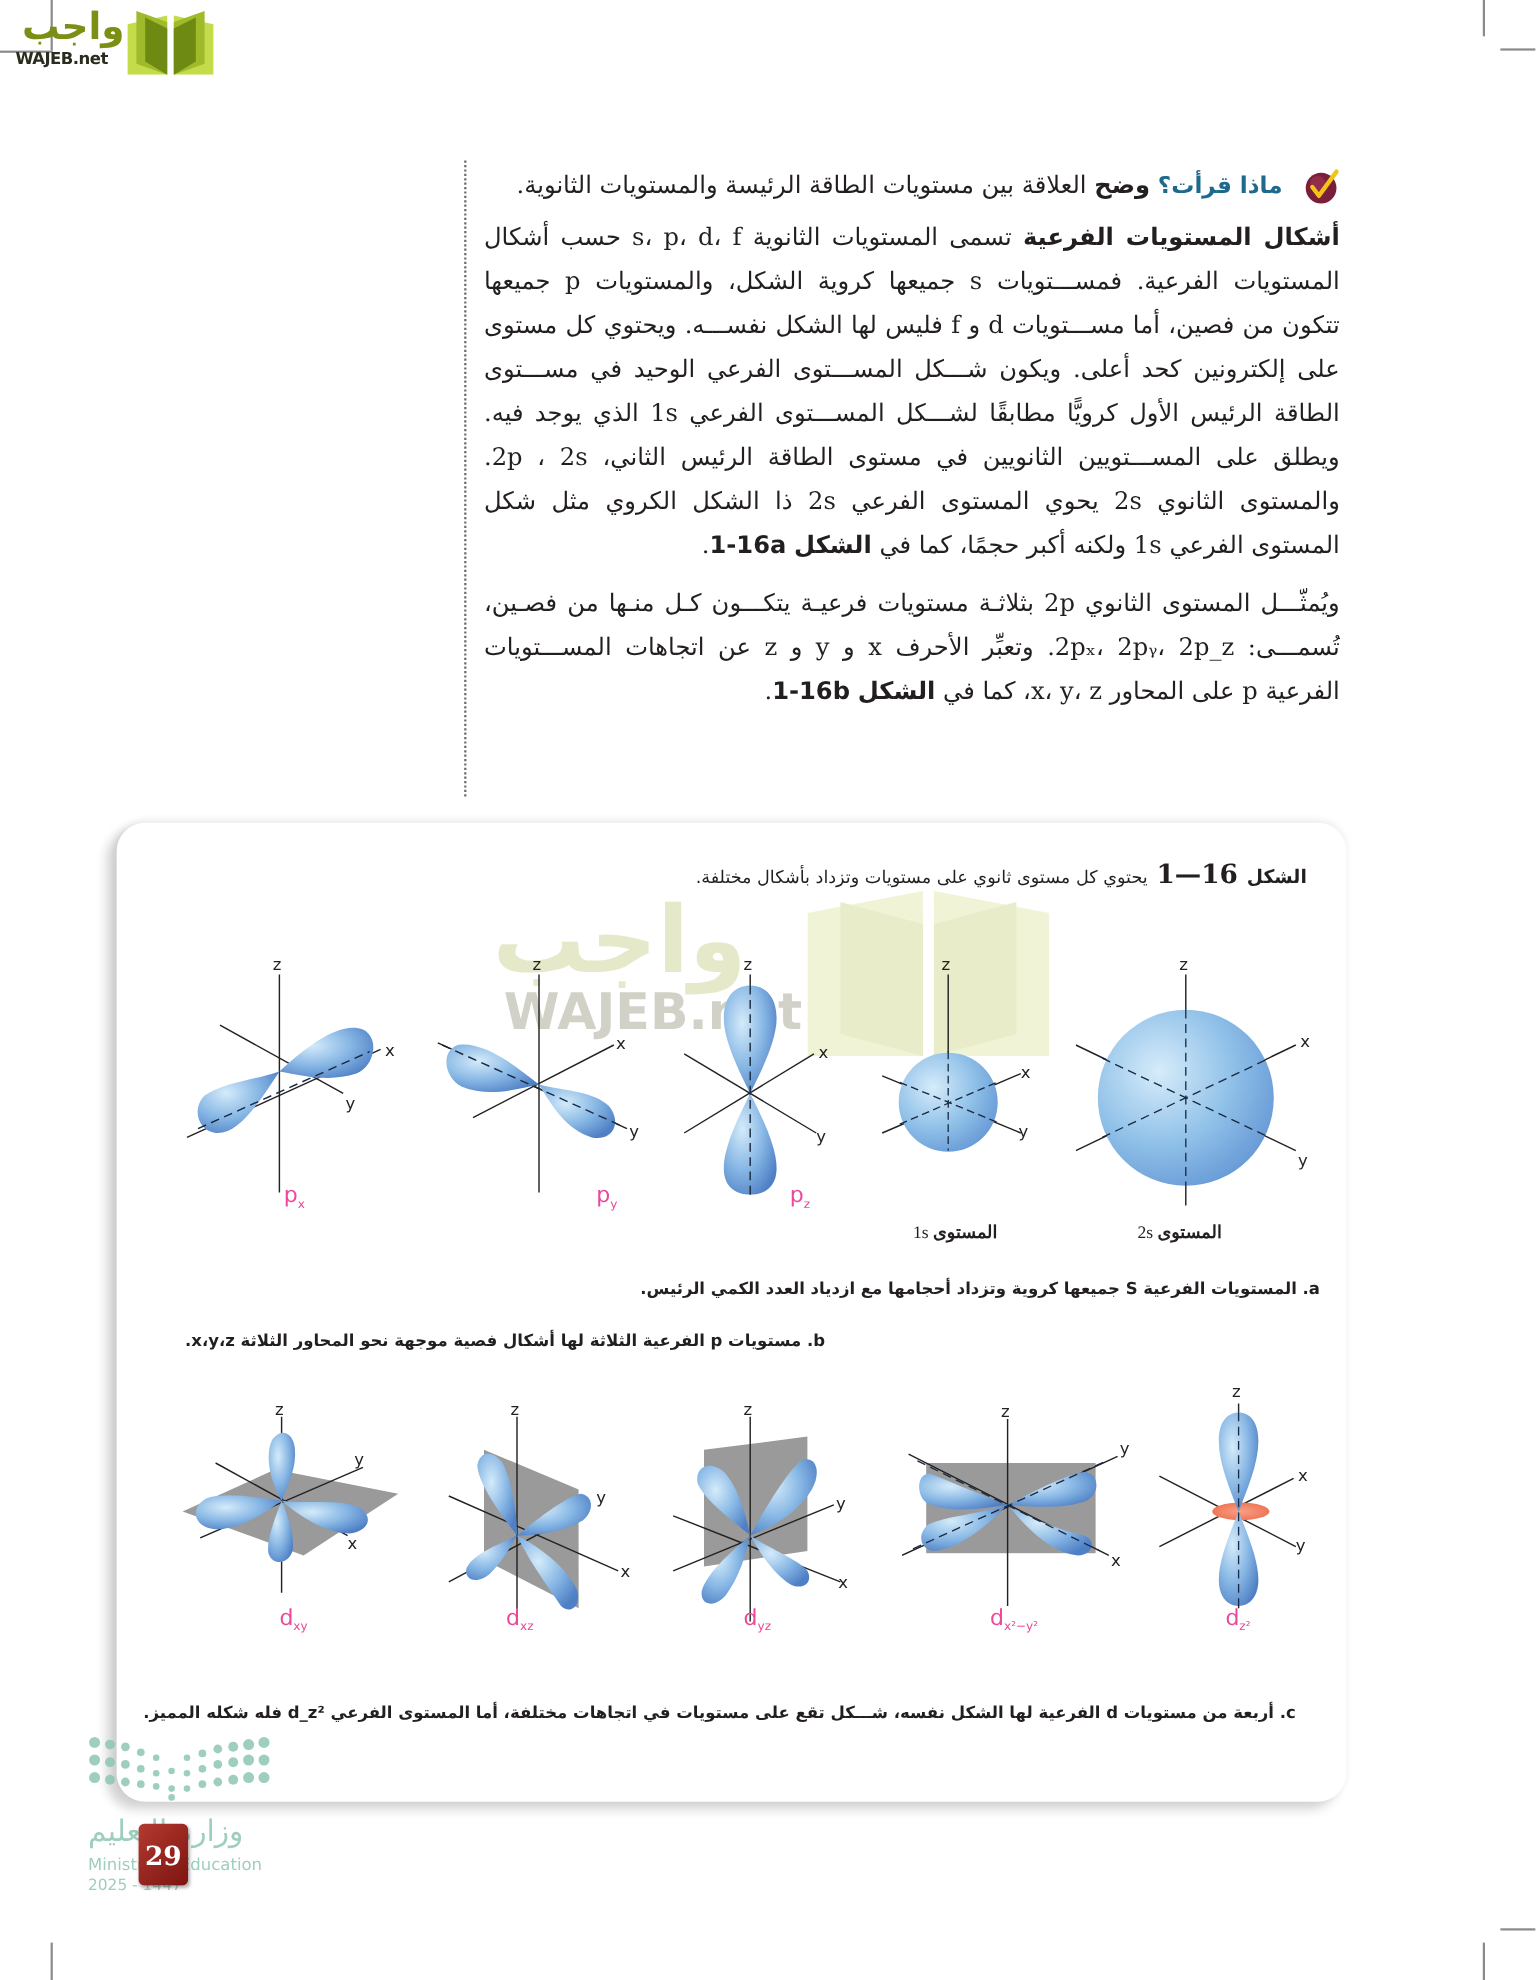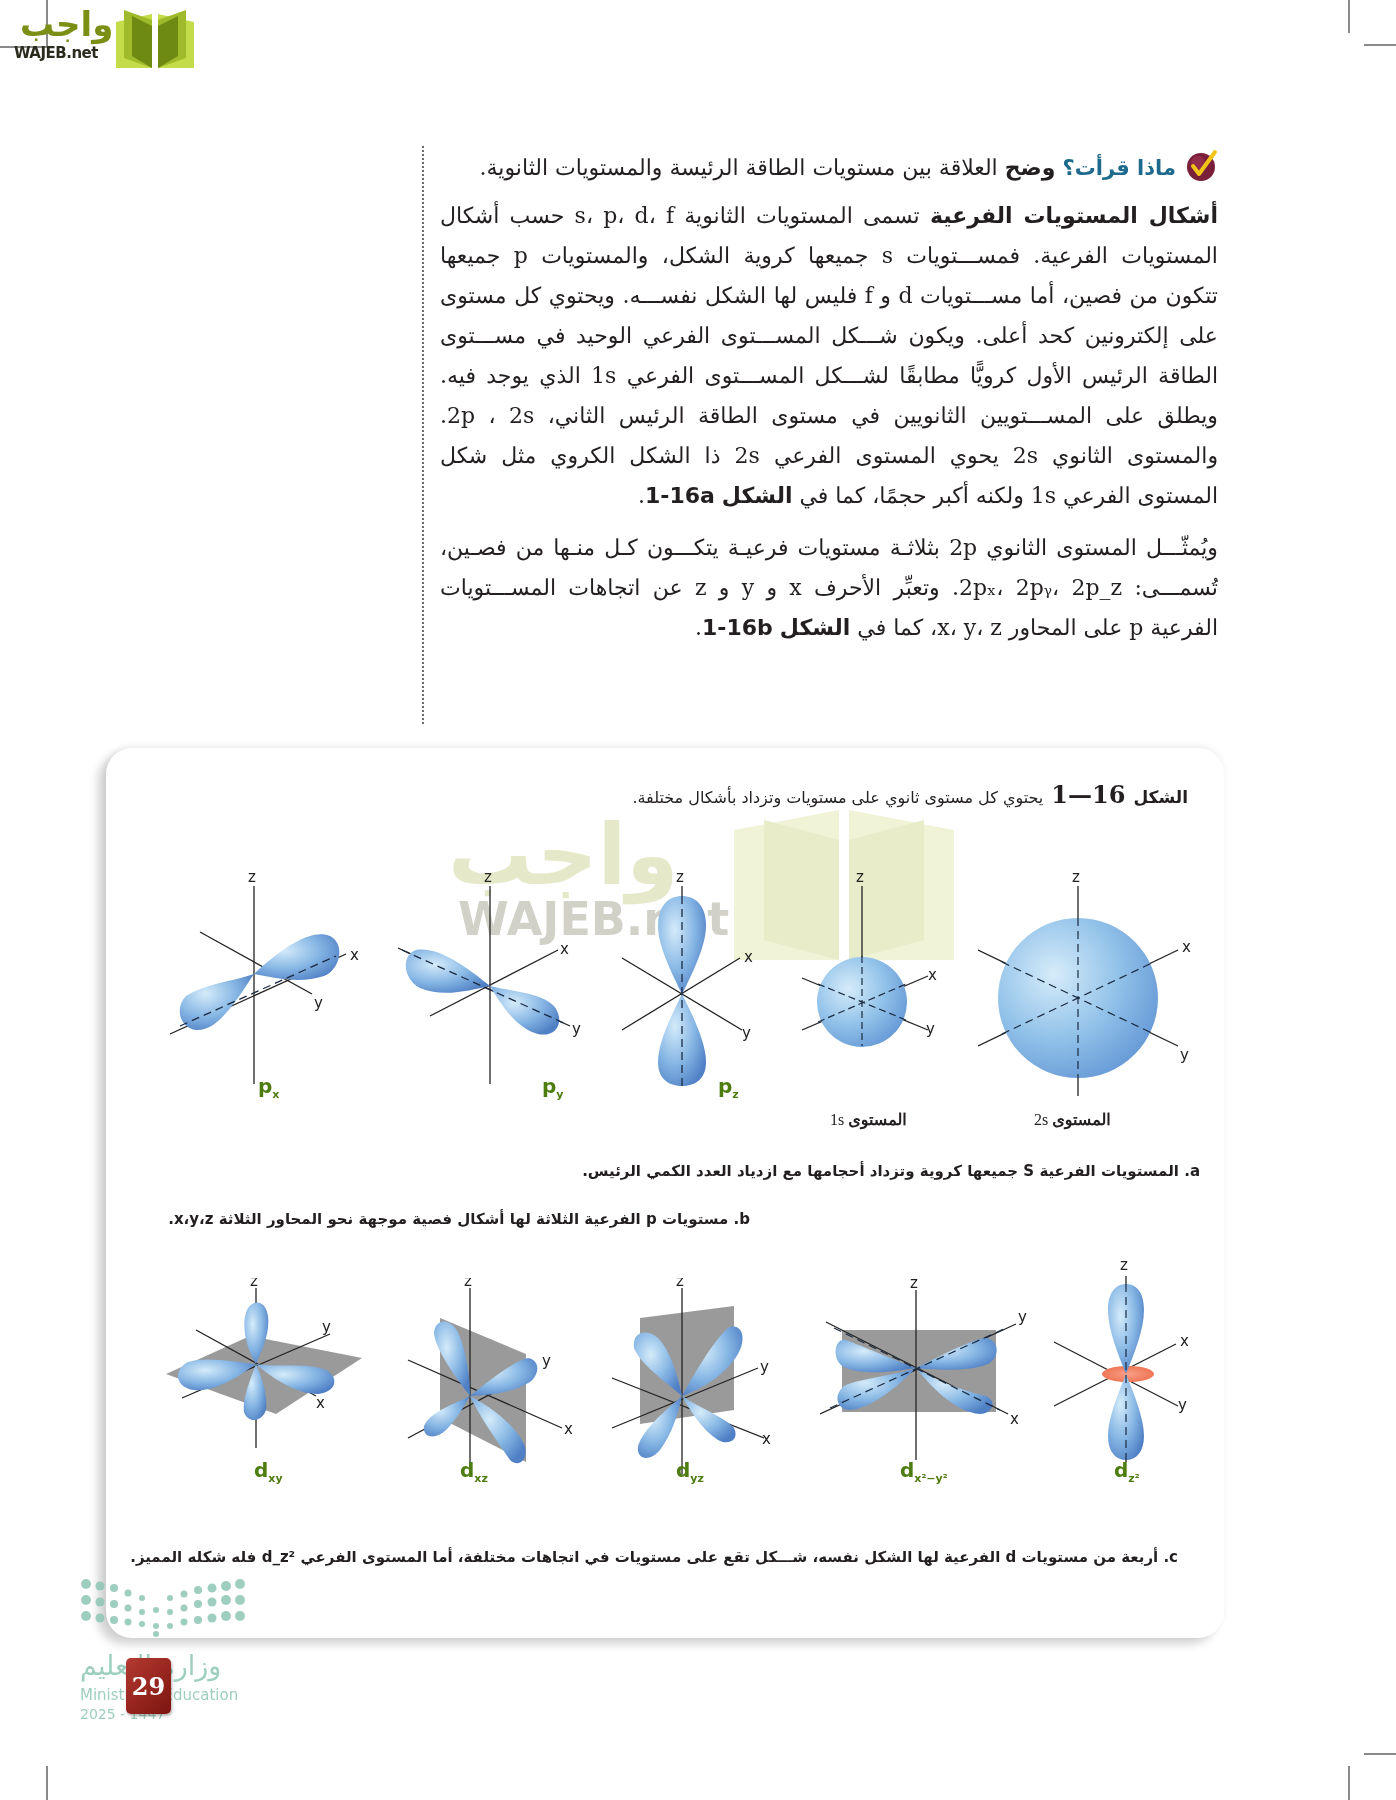--- a/index.html
+++ b/index.html
@@ -8,41 +8,41 @@
     .crop { position: absolute; background: #8a8a8a; }
     .logo { position: absolute; left: 8px; top: 4px; width: 180px; height: 66px; }
     .logo-ar { position: absolute; left: 12px; top: 0px; font-family: "DejaVu Sans", sans-serif; font-weight: bold; font-size: 34px; color: #7a8f14; line-height: 40px; }
     .logo-en { position: absolute; left: 6px; top: 40px; font-family: "DejaVu Sans", sans-serif; font-weight: bold; font-size: 15px; color: #2b2b1e; letter-spacing: -0.5px; }
     .logo-book { position: absolute; left: 106px; top: 2px; width: 82px; height: 62px; }
 
     .dotted-rule { position: absolute; left: 422px; top: 146px; height: 578px; border-left: 2px dotted #6a6a6a; }
 
     .text-col { position: absolute; left: 440px; top: 148px; width: 778px; direction: rtl; text-align: justify; font-size: 22px; line-height: 40px; font-family: "DejaVu Serif", serif; }
     .text-col p { margin: 0; }
-    .wyr { display: flex; align-items: flex-start; gap: 8px; direction: rtl; }
+    .wyr { display: flex; align-items: center; gap: 18px; direction: rtl; }
     .check { width: 34px; height: 34px; flex: 0 0 34px; }
     .wyr-label { color: #1d6a8c; font-family: "DejaVu Sans", sans-serif; font-weight: bold; font-size: 21px; }
     .bold { font-weight: bold; font-family: "DejaVu Sans", sans-serif; }
     .para1 { margin-top: 8px !important; }
     .para2 { margin-top: 12px !important; }
     .wyr2 { margin-top: 14px; }
 
     .figure-box { position: absolute; left: 106px; top: 748px; width: 1118px; height: 890px; background: #fff; border-radius: 26px; box-shadow: -8px 6px 10px rgba(0,0,0,0.18), 0 -3px 6px rgba(0,0,0,0.06); }
     .fig-title { position: absolute; right: 36px; top: 32px; direction: rtl; font-family: "DejaVu Sans", sans-serif; font-size: 16px; white-space: nowrap; }
     .fig-title .lbl { font-weight: bold; font-size: 17px; }
     .fig-title .num { font-family: "DejaVu Serif", serif; font-weight: bold; font-size: 24px; margin: 0 8px; }
 
     .watermark { position: absolute; left: 342px; top: 62px; width: 500px; height: 150px; opacity: 0.45; pointer-events: none; }
     .wm-ar { position: absolute; left: 0; top: 0; font-family: "DejaVu Sans", sans-serif; font-weight: bold; font-size: 84px; color: #c9cf8a; line-height: 90px; }
     .wm-en { position: absolute; left: 10px; top: 82px; font-family: "DejaVu Sans", sans-serif; font-weight: bold; font-size: 46px; color: #9a9a84; }
     .wm-book { position: absolute; left: 286px; top: 0; width: 220px; height: 150px; }
 
     .diagram { position: absolute; }
     .diagram svg { display: block; }
-    .orb-label { position: absolute; font-family: "DejaVu Sans", sans-serif; font-size: 20px; color: #4d7c0f; font-weight: bold; }
+    .orb-label { position: absolute; font-family: "DejaVu Sans", sans-serif; font-size: 20px; color: #ec4899; }
     .orb-label sub { font-size: 11px; }
     .s-label { position: absolute; direction: rtl; font-family: Liberation Serif, serif; font-size: 16px; white-space: nowrap; }
     .s-label b { font-weight: bold; }
 
     .caption { position: absolute; direction: rtl; font-family: "DejaVu Sans", sans-serif; font-weight: bold; font-size: 15px; white-space: nowrap; }
 
     .moe-logo { position: absolute; left: 78px; top: 1574px; width: 180px; height: 150px; }
     .moe-ar { position: absolute; left: 2px; top: 76px; font-family: "DejaVu Sans", sans-serif; font-size: 27px; color: #8dc6b4; opacity: 0.85; }
     .moe-en { position: absolute; left: 2px; top: 112px; font-family: "DejaVu Sans", sans-serif; font-size: 15px; color: #8dc6b4; opacity: 0.85; }
     .moe-year { position: absolute; left: 2px; top: 132px; font-family: "DejaVu Sans", sans-serif; font-size: 14px; color: #8dc6b4; opacity: 0.85; }

